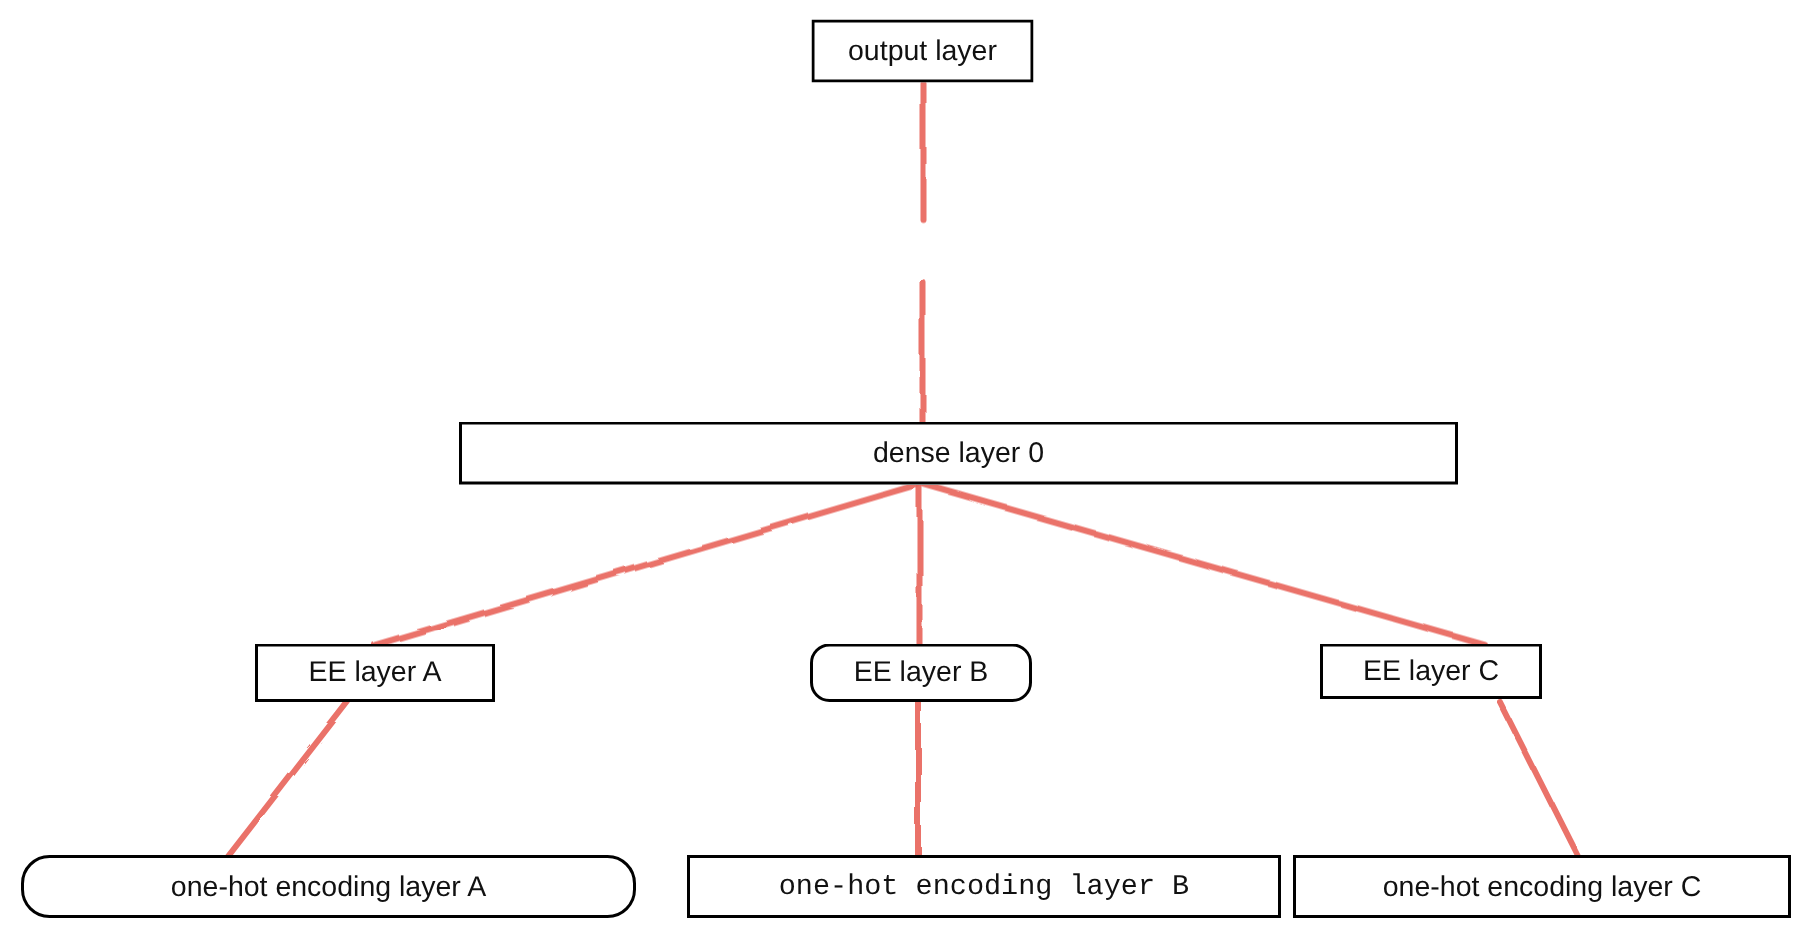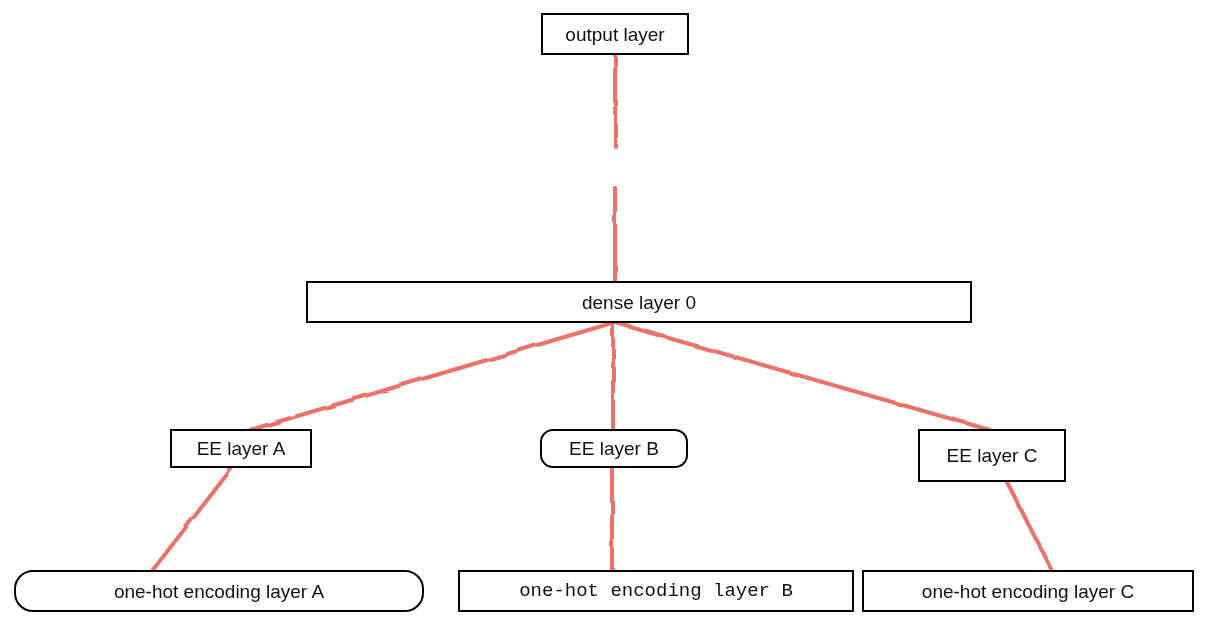--- a/index.html
+++ b/index.html
@@ -37,23 +37,23 @@
     align-items: center;
     justify-content: center;
     font-size: 19px;
     line-height: 1;
     color: var(--text-color, #111111);
     white-space: nowrap;
   }
   .node-output   { left: 541px; top: 13px;  width: 148px; height: 42px; }
   .node-dense1   { left: 258px; top: 146px; width: 714px; height: 42px; }
   .node-dense0   { left: 258px; top: 281px; width: 666px; height: 42px; margin-left: 48px; }
-  .node-ee-a     { left: 170px; top: 429px; width: 142px; height: 39px; }
+  .node-ee-a     { left: 170px; top: 429px; width: 160px; height: 39px; }
   .node-ee-b     { left: 540px; top: 429px; width: 148px; height: 39px; border-radius: 13px; }
-  .node-ee-c     { left: 918px; top: 429px; width: 148px; height: 53px; }
+  .node-ee-c     { left: 880px; top: 429px; width: 148px; height: 37px; }
   .node-onehot-a { left: 14px;  top: 570px; width: 410px; height: 42px; border-radius: 19px; }
   .node-onehot-b { left: 458px; top: 570px; width: 396px; height: 42px; font-family: Liberation Mono, monospace; }
   .node-onehot-c { left: 862px; top: 570px; width: 332px; height: 42px; }
 </style>
 </head>
 <body>
 
 <div class="canvas">
 
   <svg class="edges-svg" viewBox="0 0 1206 624" xmlns="http://www.w3.org/2000/svg">

